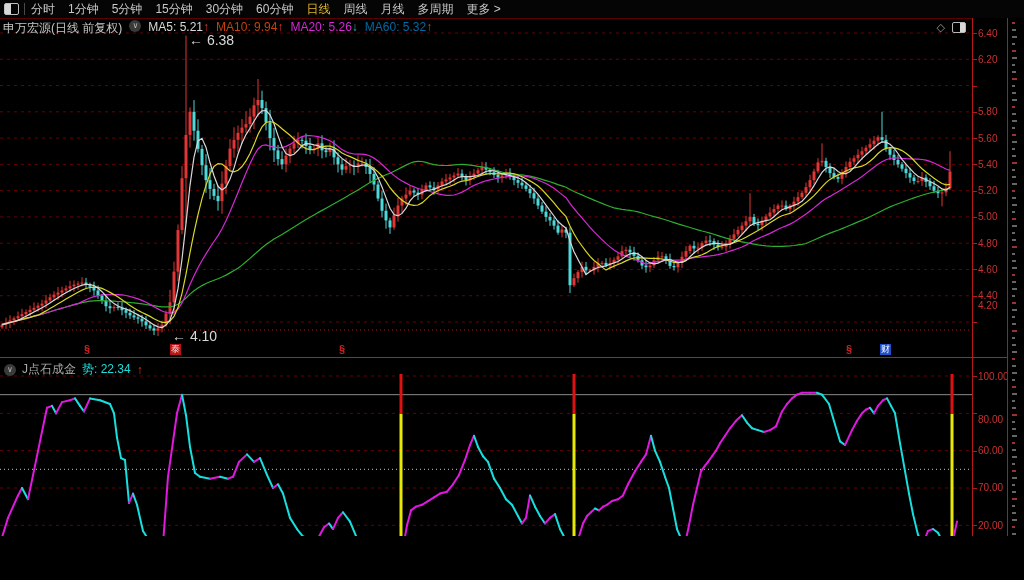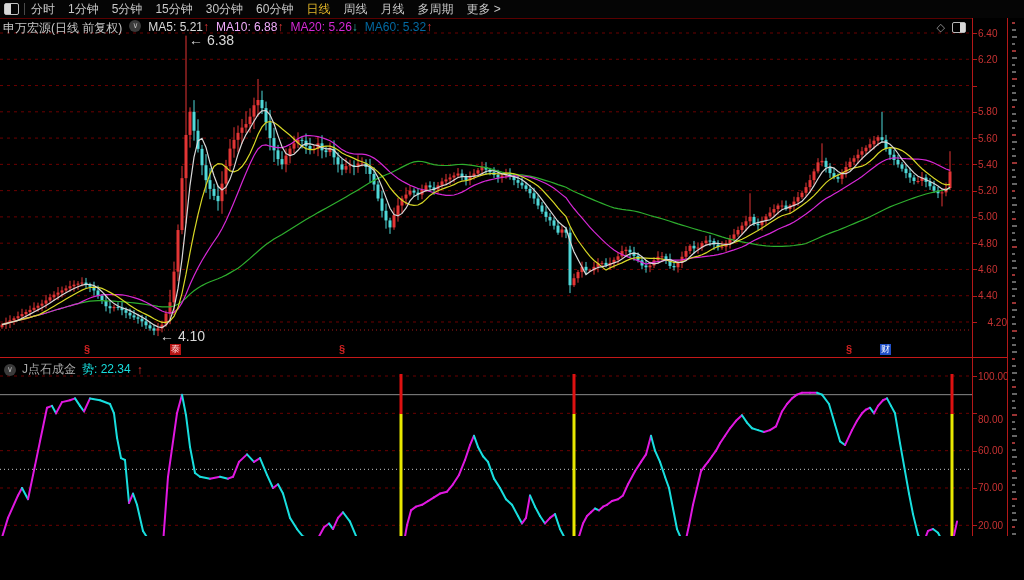--- a/index.html
+++ b/index.html
@@ -17,21 +17,21 @@
   .tb-right{margin-left:auto;display:flex;align-items:center;white-space:nowrap;}
   .tb-right .mi{padding:0 9px;border-left:1px solid #3c3c3c;}
   
   #main-panel{position:absolute;left:0;top:18px;width:1024px;height:339px;}
   #sub-panel{position:absolute;left:0;top:357px;width:1024px;height:220px;border-top:1px solid #c41818;box-sizing:content-box;}
   svg{display:block;}
   
   #chart-header{position:absolute;left:3px;top:2px;font-size:12px;color:#c8c8c8;display:flex;align-items:flex-start;gap:7px;z-index:5;white-space:nowrap;}
   .chev-circle{display:inline-flex;align-items:center;justify-content:center;width:12px;height:12px;border-radius:50%;
                background:#3a3a3a;color:#b8b8b8;font-size:8px;line-height:1;}
-  .ma5{color:#d8d8d8;} .ma10{color:#f0abfc;} .ma20{color:#d628d6;} .ma60{color:#0369a1;}
+  .ma5{color:#d8d8d8;} .ma10{color:#c2410c;} .ma20{color:#d628d6;} .ma60{color:#0369a1;}
   .arrow-up{color:#e23535;font-weight:bold;} .arrow-dn{color:#28b8a8;font-weight:bold;}
   #corner-icons{position:absolute;right:58px;top:4px;display:flex;align-items:center;gap:7px;z-index:5;}
   .diamond{color:#9a9a9a;font-size:11px;line-height:1;}
   .mini-win{width:12px;height:9px;border:1px solid #b8b8b8;border-radius:2px;position:relative;}
   .mini-win .fill{position:absolute;right:0;top:0;width:5px;height:100%;background:#d8d8d8;}
   
   .axis-col{position:absolute;left:972px;width:34px;background:#000;border-left:1px solid #b41818;z-index:4;}
   #main-axis{top:0;height:339px;} #sub-axis{top:0;height:220px;}
   .axis-label{position:absolute;left:0;width:34px;height:11px;line-height:11px;font-size:10px;color:#c63232;
               padding-left:5px;overflow:hidden;box-sizing:border-box;}
@@ -568,34 +568,34 @@
         <polyline points="2,306.6 6,305.6 10,304.5 14,303.5 18,302.4 22,301.4 26,300.3 30,299.3 34,298.2 38,297.2 42,296.1 46,295.0 50,293.8 54,292.5 58,291.3 62,290.2 66,289.0 70,287.8 74,286.7 78,285.7 82,284.7 86,283.9 90,283.2 94,282.8 98,282.6 102,282.6 106,282.8 110,283.0 114,283.2 118,283.5 122,283.7 126,284.1 130,284.5 134,284.9 138,285.4 142,285.9 146,286.5 150,287.1 154,287.7 158,288.3 162,288.8 166,288.9 170,288.8 174,288.0 178,286.3 182,283.6 186,280.0 190,276.1 194,272.8 198,270.0 202,267.6 206,265.5 210,263.8 214,262.2 218,260.7 222,259.0 226,257.1 230,254.9 234,252.6 238,250.3 242,247.1 246,243.8 250,240.4 254,236.8 258,233.2 262,229.8 266,226.6 270,223.7 274,221.1 278,218.7 282,216.4 286,213.9 290,211.5 294,208.9 298,206.4 302,203.9 306,201.5 310,199.3 314,197.0 318,194.6 322,192.4 326,190.2 330,187.9 334,185.7 338,183.5 342,181.3 346,179.0 350,176.6 354,174.3 358,171.9 362,169.4 366,167.0 370,164.6 374,162.4 378,160.4 382,158.6 386,156.8 390,155.2 394,153.2 398,151.2 402,149.1 406,147.1 410,145.2 414,143.9 418,143.3 422,143.5 426,144.4 430,145.6 434,146.6 438,147.2 442,147.5 446,147.5 450,147.3 454,146.9 458,146.5 462,146.4 466,146.6 470,147.1 474,147.6 478,148.3 482,148.9 486,149.7 490,150.6 494,151.8 498,153.1 502,154.2 506,155.0 510,155.7 514,156.2 518,156.6 522,156.9 526,157.5 530,158.2 534,159.1 538,160.2 542,161.4 546,162.6 550,163.8 554,165.1 558,166.6 562,167.9 566,169.2 570,171.5 574,173.5 578,175.3 582,176.9 586,178.7 590,180.4 594,182.1 598,183.7 602,185.4 606,187.0 610,188.5 614,189.8 618,190.7 622,191.4 626,191.9 630,192.3 634,193.0 638,193.9 642,195.0 646,196.2 650,197.5 654,198.6 658,199.6 662,200.7 666,202.0 670,203.3 674,204.6 678,205.9 682,207.1 686,208.3 690,209.5 694,210.7 698,211.9 702,213.0 706,214.0 710,215.1 714,216.3 718,217.6 722,218.9 726,220.1 730,221.2 734,222.2 738,223.1 742,223.9 746,224.7 750,225.4 754,226.1 758,226.8 762,227.4 766,227.9 770,228.2 774,228.4 778,228.4 782,228.3 786,228.1 790,227.9 794,227.5 798,226.9 802,226.3 806,225.5 810,223.8 814,222.0 818,220.2 822,218.4 826,216.7 830,215.1 834,213.6 838,212.2 842,210.6 846,209.0 850,207.3 854,205.6 858,203.9 862,202.3 866,200.6 870,198.8 874,196.8 878,194.8 882,192.7 886,190.7 890,188.9 894,187.2 898,185.7 902,184.2 906,182.8 910,181.3 914,179.9 918,178.5 922,177.2 926,176.0 930,175.0 934,174.1 938,173.2 942,172.3 946,171.4 950,170.3" fill="none" stroke="#2eae2e" stroke-width="1.2"></polyline>
         <polyline points="2,306.6 6,305.6 10,304.5 14,303.5 18,302.4 22,301.4 26,300.3 30,299.3 34,298.2 38,297.2 42,296.1 46,295.0 50,293.8 54,292.5 58,291.3 62,290.2 66,289.0 70,287.8 74,286.7 78,285.7 82,283.6 86,281.7 90,280.0 94,278.6 98,277.6 102,276.9 106,276.6 110,276.6 114,276.5 118,276.6 122,276.9 126,277.5 130,278.5 134,279.6 138,280.9 142,282.4 146,284.3 150,286.4 154,288.7 158,290.9 162,293.0 166,294.5 170,295.2 174,294.3 178,291.0 182,284.9 186,276.3 190,266.5 194,257.7 198,249.8 202,242.5 206,235.9 210,229.5 214,223.5 218,217.6 222,210.7 226,202.7 230,193.8 234,184.2 238,174.4 242,164.6 246,155.1 250,145.8 254,137.5 258,131.0 262,127.5 266,126.9 270,128.2 274,129.2 278,129.7 282,129.6 286,128.4 290,126.4 294,123.8 298,120.7 302,118.6 306,117.6 310,117.6 314,118.0 318,118.6 322,119.7 326,121.1 330,122.7 334,125.3 338,128.5 342,131.6 346,133.8 350,135.2 354,136.0 358,136.2 362,136.2 366,136.7 370,138.0 374,140.1 378,143.0 382,146.5 386,150.2 390,154.1 394,157.4 398,160.5 402,163.0 406,165.1 410,167.2 414,168.9 418,170.5 422,171.5 426,172.4 430,173.5 434,174.7 438,175.8 442,176.6 446,177.3 450,177.4 454,177.0 458,175.8 462,174.1 466,172.0 470,169.5 474,167.4 478,165.7 482,164.1 486,162.8 490,161.9 494,161.0 498,160.2 502,159.5 506,158.9 510,158.3 514,157.9 518,157.8 522,158.0 526,158.4 530,159.2 534,160.4 538,162.0 542,163.7 546,165.5 550,167.7 554,170.3 558,173.4 562,176.6 566,179.7 570,185.4 574,190.5 578,195.3 582,199.8 586,204.7 590,209.3 594,213.7 598,217.7 602,221.6 606,225.4 610,228.9 614,232.0 618,234.5 622,236.5 626,238.1 630,239.7 634,241.2 638,242.6 642,244.4 646,246.1 650,245.1 654,244.2 658,243.5 662,243.0 666,242.4 670,242.2 674,242.2 678,242.2 682,241.9 686,241.1 690,240.3 694,239.7 698,239.3 702,238.9 706,238.4 710,237.9 714,237.3 718,236.6 722,235.7 726,234.5 730,233.1 734,231.9 738,230.5 742,229.0 746,227.1 750,224.7 754,222.5 758,220.6 762,218.8 766,217.1 770,215.4 774,213.4 778,211.3 782,209.5 786,207.9 790,206.1 794,204.0 798,201.5 802,198.8 806,196.0 810,193.0 814,189.9 818,186.5 822,183.3 826,180.5 830,178.4 834,176.0 838,173.7 842,171.3 846,168.8 850,166.3 854,163.7 858,161.2 862,158.5 866,155.4 870,152.3 874,149.3 878,146.3 882,143.7 886,141.7 890,140.5 894,139.9 898,140.0 902,140.4 906,140.7 910,140.9 914,141.1 918,141.2 922,141.5 926,142.2 930,143.4 934,145.0 938,147.0 942,149.0 946,151.0 950,152.4" fill="none" stroke="#d628d6" stroke-width="1.2"></polyline>
         <polyline points="2,306.6 6,305.6 10,304.5 14,303.5 18,302.4 22,301.4 26,300.3 30,299.3 34,298.2 38,297.2 42,295.1 46,292.9 50,290.5 54,288.2 58,285.8 62,283.4 66,281.1 70,278.7 74,276.4 78,274.2 82,272.1 86,270.5 90,269.5 94,269.1 98,269.4 102,270.4 106,272.2 110,274.4 114,276.6 118,279.0 122,281.8 126,284.6 130,287.4 134,290.1 138,292.4 142,294.5 146,296.4 150,298.4 154,300.8 158,302.8 162,304.3 166,304.4 170,303.0 174,298.5 178,289.6 182,275.3 186,256.2 190,234.6 194,214.6 198,196.7 202,180.7 206,167.4 210,156.0 214,148.5 218,145.6 222,146.1 226,149.2 230,152.9 234,153.8 238,152.2 242,148.5 246,142.9 250,135.6 254,126.6 258,116.5 262,108.9 266,104.5 270,103.5 274,104.5 278,107.2 282,110.8 286,114.0 290,117.2 294,121.0 298,125.0 302,128.2 306,130.6 310,131.7 314,131.6 318,130.0 322,128.6 326,128.2 330,128.2 334,129.6 338,132.1 342,135.0 346,137.0 350,138.6 354,140.4 358,142.4 362,143.7 366,145.2 370,147.8 374,150.5 378,153.9 382,158.0 386,163.4 390,169.7 394,174.5 398,178.7 402,182.2 406,184.9 410,186.6 414,187.4 418,187.0 422,184.9 426,181.4 430,177.4 434,174.8 438,172.8 442,171.1 446,169.6 450,168.3 454,166.6 458,164.5 462,163.2 466,162.6 470,161.6 474,160.0 478,158.5 482,157.1 486,156.1 490,155.6 494,155.5 498,155.9 502,155.8 506,155.1 510,155.1 514,155.8 518,157.0 522,158.8 526,160.8 530,162.9 534,165.2 538,168.0 542,171.6 546,176.0 550,180.3 554,184.9 558,189.9 562,194.3 566,198.7 570,207.9 574,215.8 578,222.5 582,228.0 586,233.4 590,238.3 594,242.5 598,245.5 602,248.9 606,252.1 610,249.9 614,248.1 618,246.5 622,244.9 626,242.9 630,241.1 634,240.0 638,239.7 642,239.9 646,240.1 650,240.4 654,240.4 658,240.5 662,241.0 666,241.9 670,243.3 674,244.4 678,244.7 682,243.8 686,242.2 690,240.2 694,239.0 698,238.1 702,236.8 706,234.9 710,232.4 714,230.2 718,228.6 722,227.6 726,226.8 730,226.1 734,224.7 738,222.9 742,221.2 746,219.3 750,216.9 754,214.8 758,212.6 762,210.0 766,207.4 770,204.7 774,202.2 778,199.7 782,197.7 786,196.5 790,195.4 794,193.1 798,190.3 802,187.5 806,184.6 810,181.3 814,177.6 818,173.3 822,168.8 826,164.6 830,161.4 834,158.9 838,157.1 842,155.1 846,153.0 850,151.2 854,149.9 858,149.1 862,148.2 866,146.2 870,143.3 874,139.7 878,135.5 882,132.3 886,130.4 890,129.7 894,129.9 898,130.9 902,132.6 906,135.2 910,138.5 914,142.5 918,146.9 922,150.7 926,154.0 930,157.1 934,160.2 938,163.1 942,165.5 946,166.9 950,166.3" fill="none" stroke="#d8d826" stroke-width="1.2"></polyline>
         <polyline points="2,306.6 6,305.6 10,304.5 14,303.5 18,302.4 22,300.3 26,298.2 30,296.1 34,294.0 38,291.9 42,289.8 46,287.5 50,285.0 54,282.3 58,279.7 62,277.1 66,274.7 70,272.5 74,270.5 78,268.7 82,267.1 86,266.4 90,266.5 94,267.6 98,270.0 102,273.7 106,278.0 110,282.3 114,285.6 118,288.0 122,289.8 126,291.1 130,292.6 134,294.7 138,296.9 142,299.1 146,301.6 150,304.2 154,306.9 158,308.8 162,309.5 166,307.1 170,301.9 174,290.1 178,270.4 182,241.1 186,205.4 190,167.3 194,139.1 198,122.9 202,120.3 206,129.4 210,144.8 214,157.8 218,168.3 222,171.9 226,169.1 230,161.1 234,149.9 238,136.2 242,125.0 246,116.6 250,110.2 254,103.3 258,96.7 262,92.8 266,92.5 270,96.8 274,105.8 278,117.6 282,128.8 286,135.5 290,137.6 294,136.2 298,132.3 302,127.6 306,125.7 310,125.9 314,126.9 318,127.6 322,129.5 326,130.8 330,130.6 334,132.3 338,136.6 342,140.4 346,143.2 350,146.5 354,148.5 358,148.3 362,147.1 366,147.2 370,149.0 374,152.5 378,159.5 382,169.0 386,179.6 390,190.3 394,196.5 398,197.9 402,195.4 406,190.2 410,182.9 414,178.4 418,176.2 422,174.5 426,172.6 430,172.0 434,171.3 438,169.5 442,167.8 446,166.6 450,164.6 454,161.9 458,159.5 462,158.6 466,158.7 470,158.6 474,158.2 478,157.5 482,155.6 486,153.5 490,152.5 494,152.8 498,154.2 502,155.9 506,156.7 510,157.7 514,158.7 518,159.8 522,161.7 526,164.8 530,168.1 534,171.8 538,176.3 542,181.6 546,187.2 550,192.6 554,198.0 558,203.5 562,207.0 566,210.2 570,223.1 574,233.7 578,241.5 582,249.0 586,256.5 590,253.5 594,251.3 598,249.5 602,248.7 606,247.8 610,246.3 614,244.9 618,243.5 622,241.1 626,238.0 630,235.9 634,235.1 638,235.9 642,238.7 646,242.3 650,244.9 654,245.8 658,245.1 662,243.2 666,241.6 670,241.6 674,243.0 678,244.3 682,244.4 686,242.8 690,238.7 694,235.0 698,231.9 702,229.2 706,227.1 710,226.1 714,225.4 718,225.3 722,226.0 726,226.5 730,226.1 734,224.0 738,220.6 742,216.4 746,212.0 750,207.7 754,205.6 758,204.6 762,203.6 766,202.7 770,201.8 774,198.8 778,194.9 782,191.8 786,190.3 790,188.9 794,187.4 798,185.8 802,183.2 806,178.8 810,173.8 814,167.7 818,160.8 822,154.4 826,150.3 830,148.9 834,150.1 838,153.4 842,155.7 846,155.7 850,153.5 854,149.7 858,144.9 862,140.6 866,136.7 870,133.2 874,129.7 878,126.2 882,123.9 886,124.1 890,126.2 894,130.1 898,135.5 902,141.3 906,146.2 910,150.7 914,154.9 918,158.3 922,160.0 926,161.8 930,163.5 934,165.5 938,167.9 942,170.9 946,172.1 950,169.2" fill="none" stroke="#d8d8d8" stroke-width="1.2"></polyline>
       </svg>
 
     <div id="chart-header">
       <span>申万宏源(日线 前复权)</span>
       <span class="chev-circle">∨</span>
       <span><span class="ma5">MA5:</span> <span class="ma5">5.21</span><span class="arrow-up">↑</span></span>
-      <span><span class="ma10">MA10:</span> <span class="ma10">6.88</span><span class="arrow-up">↑</span></span>
+      <span><span class="ma10">MA10:</span> <span class="ma10">9.94</span><span class="arrow-up">↑</span></span>
       <span><span class="ma20">MA20:</span> <span class="ma20">5.26</span><span class="arrow-dn">↓</span></span>
       <span><span class="ma60">MA60:</span> <span class="ma60">5.32</span><span class="arrow-up">↑</span></span>
     </div>
 
     <div id="corner-icons">
       <span class="diamond">◇</span>
       <span class="mini-win">
           <span class="fill"></span>
         </span>
     </div>
 
     <div class="annot" style="left:189px;top:14px;">← 6.38</div>
-    <div class="annot" style="left:160px;top:310px;">← 4.10</div>
+    <div class="annot" style="left:172px;top:310px;">← 4.10</div>
 
     <span class="mark exright" style="left:84px;top:326px;">§</span>
     <span class="mark seal" style="left:170px;top:326px;">泰</span>
     <span class="mark exright" style="left:339px;top:326px;">§</span>
     <span class="mark exright" style="left:846px;top:326px;">§</span>
     <span class="mark report" style="left:880px;top:326px;">财</span>
 
     <div class="axis-col" id="main-axis">
         <div class="axis-label" style="top: 9.5px;">6.40</div>
         <div class="tick" style="top: 15px;"></div>
@@ -612,21 +612,21 @@
         <div class="axis-label" style="top: 167.132px;">5.20</div>
         <div class="tick" style="top: 172.632px;"></div>
         <div class="axis-label" style="top: 193.404px;">5.00</div>
         <div class="tick" style="top: 198.904px;"></div>
         <div class="axis-label" style="top: 219.676px;">4.80</div>
         <div class="tick" style="top: 225.176px;"></div>
         <div class="axis-label" style="top: 245.948px;">4.60</div>
         <div class="tick" style="top: 251.448px;"></div>
         <div class="axis-label" style="top: 272.22px;">4.40</div>
         <div class="tick" style="top: 277.72px;"></div>
-        <div class="axis-label" style="top: 299px; text-align: right;">4.20</div>
+        <div class="axis-label" style="top: 282px;">4.20</div>
         <div class="tick" style="top: 303.992px;"></div>
       </div>
   </div>
 
   <div id="sub-panel">
     <svg id="sub-svg" width="972" height="220">
         <line x1="0" y1="18" x2="972" y2="18" stroke="#6b0000" stroke-width="1" stroke-dasharray="3,4"></line>
         <line x1="0" y1="55.33" x2="972" y2="55.33" stroke="#6b0000" stroke-width="1" stroke-dasharray="3,4"></line>
         <line x1="0" y1="92.66" x2="972" y2="92.66" stroke="#6b0000" stroke-width="1" stroke-dasharray="3,4"></line>
         <line x1="0" y1="129.99" x2="972" y2="129.99" stroke="#6b0000" stroke-width="1" stroke-dasharray="3,4"></line>

